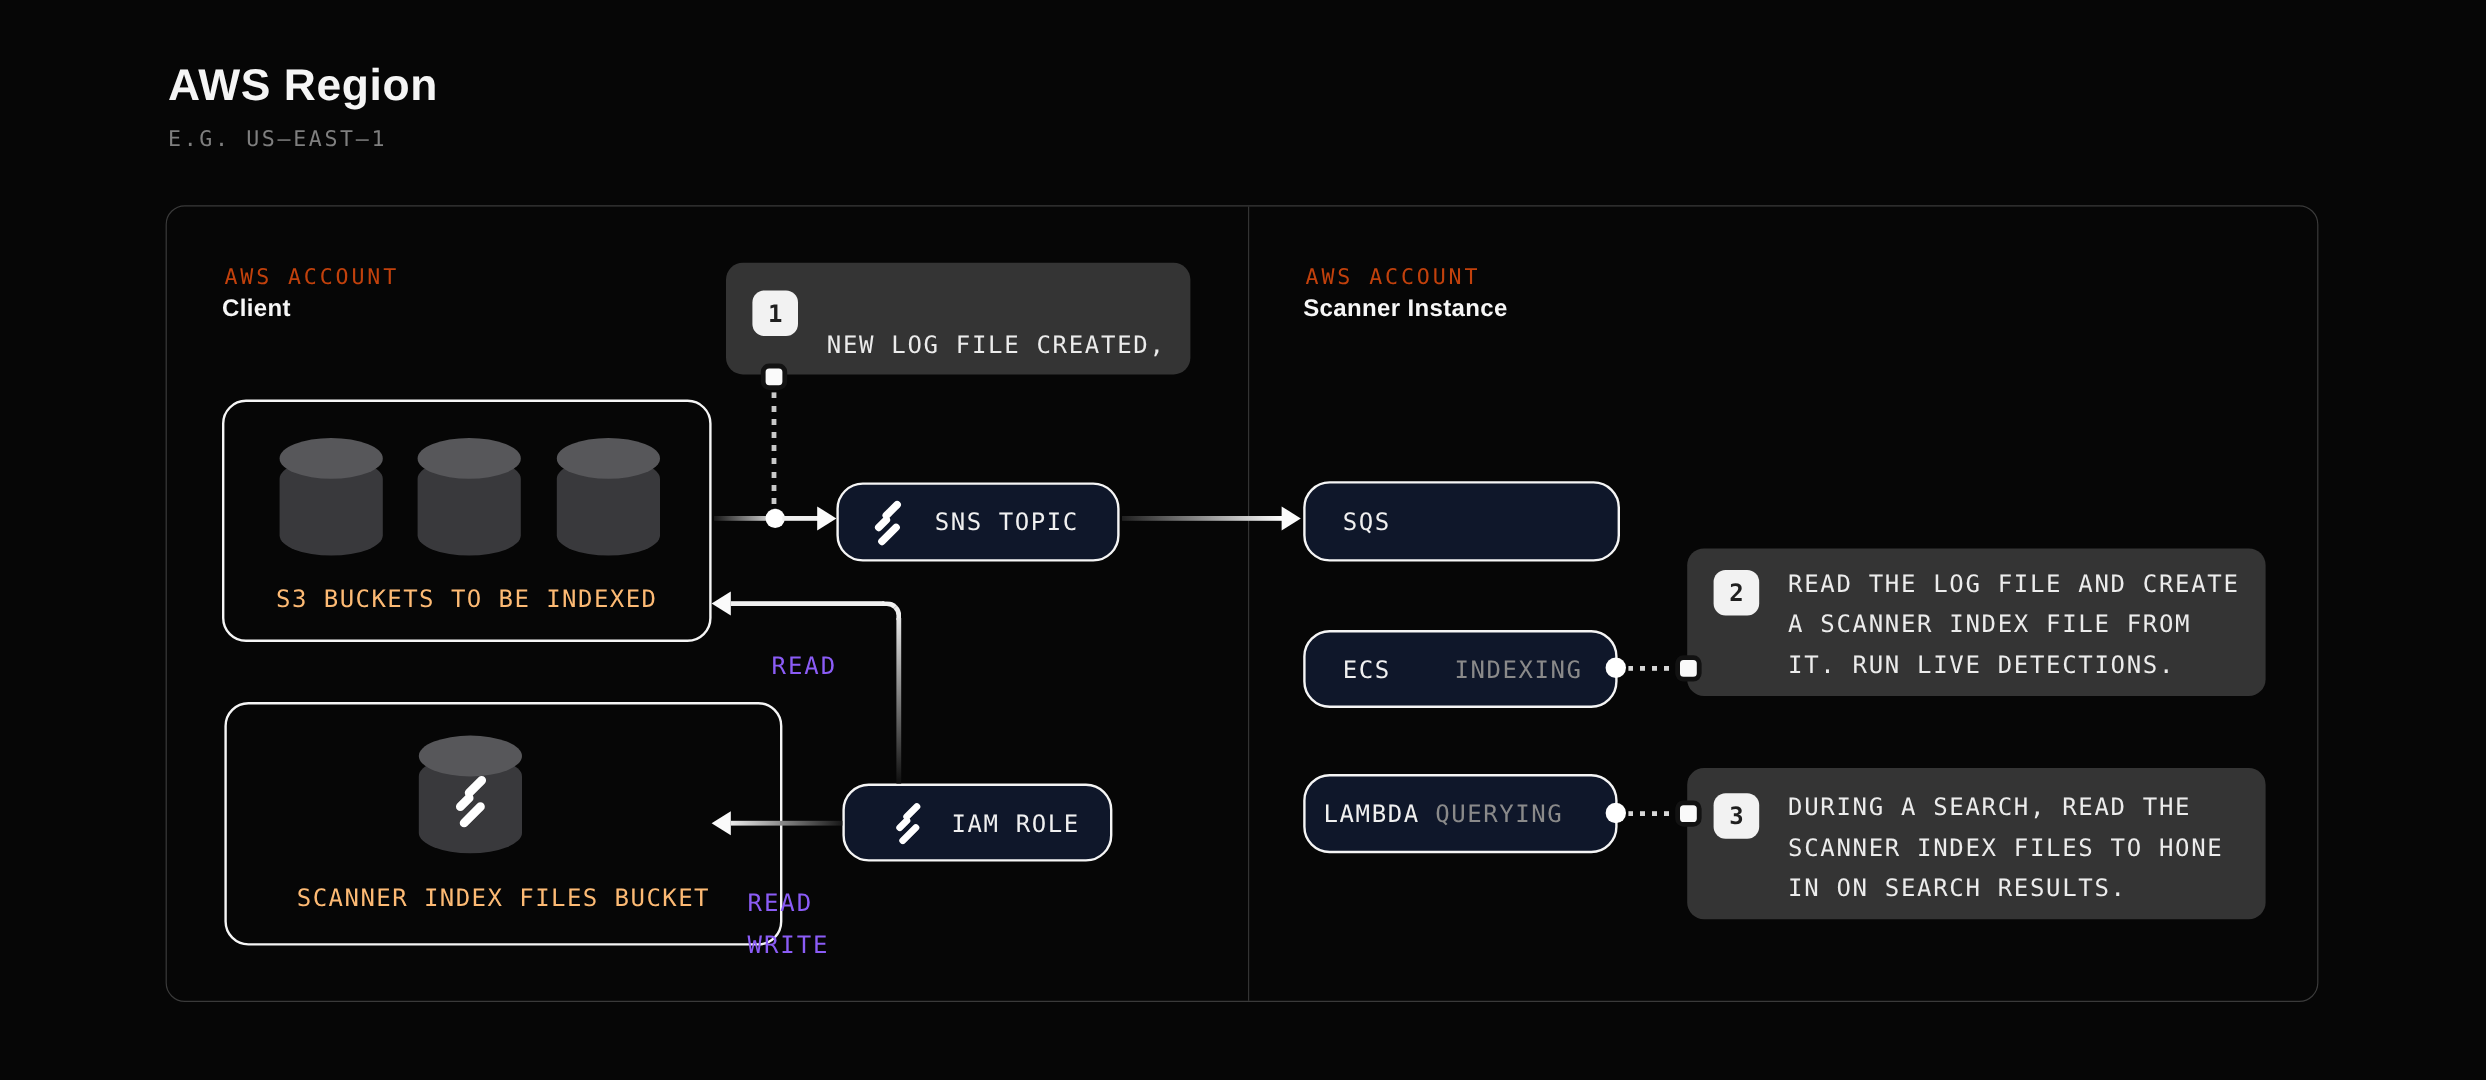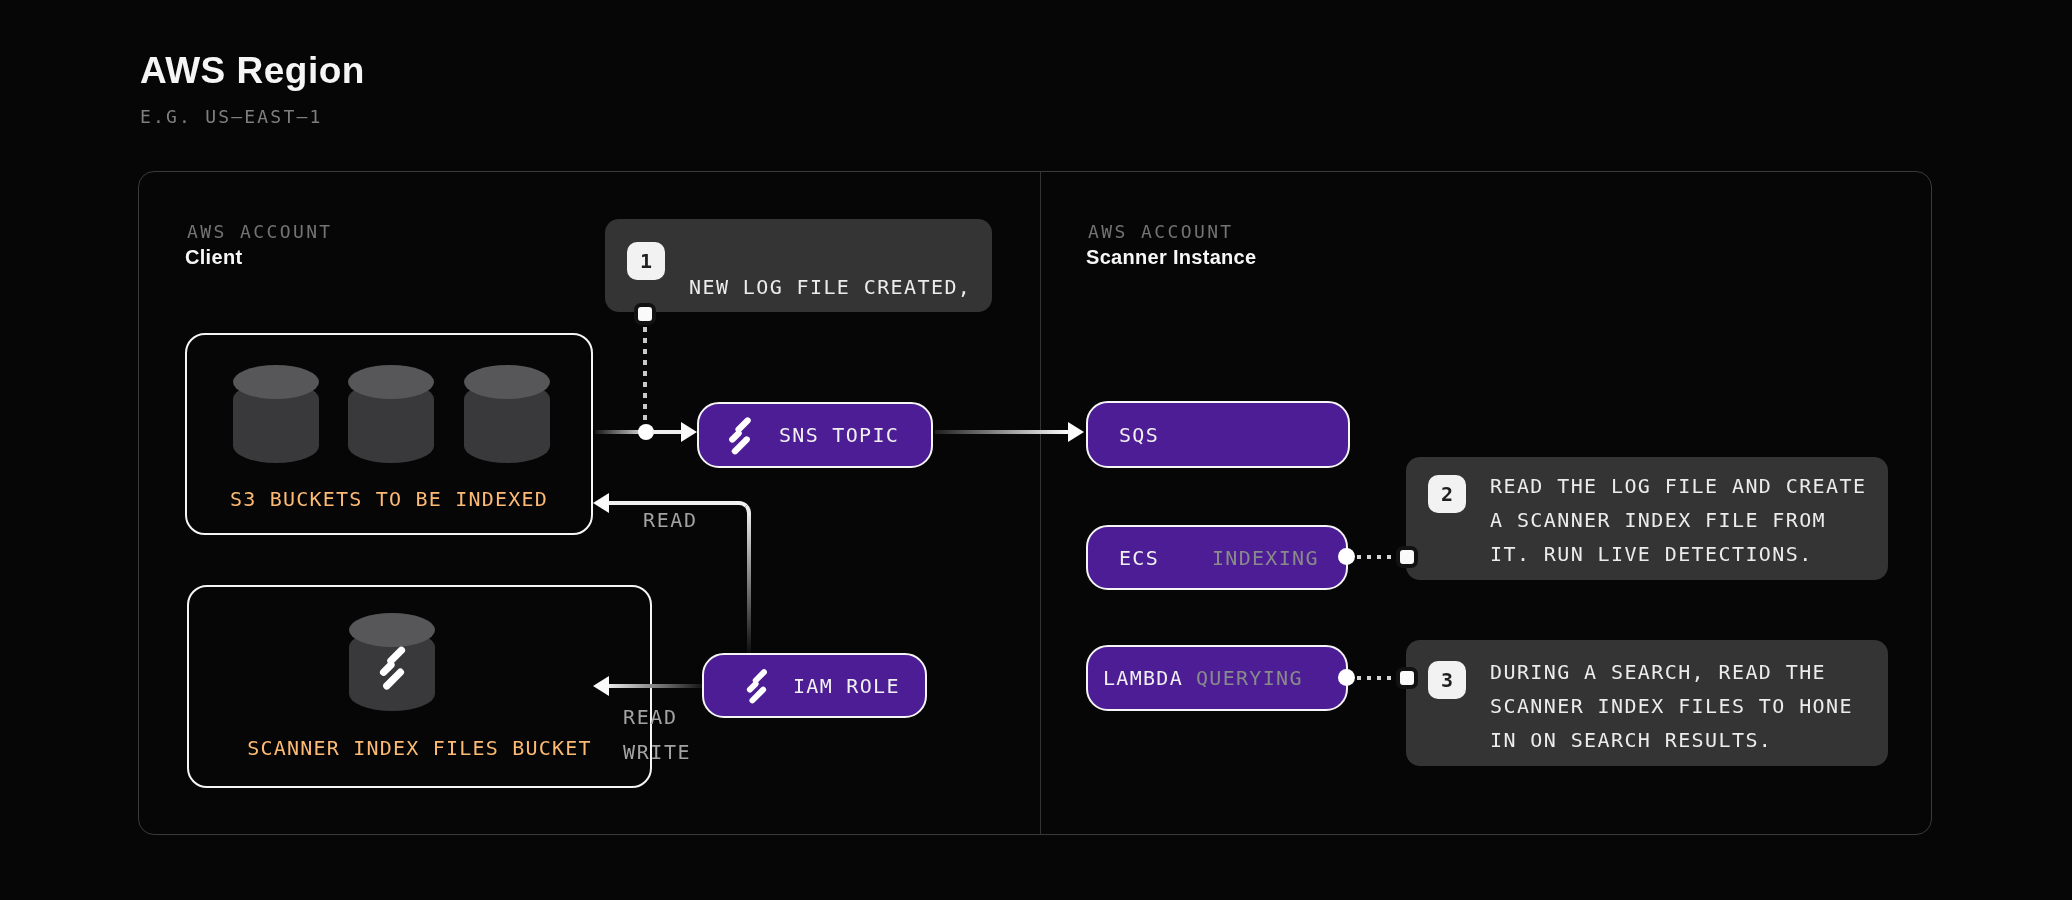--- a/index.html
+++ b/index.html
@@ -14,30 +14,30 @@
   
   .page-title { left:140px; top:50px; font-family:"Liberation Sans",sans-serif;
     font-weight:700; font-size:37px; color:#f5f5f5; letter-spacing:.5px; }
   .page-subtitle { left:140px; top:106px; font-size:18px; color:#7f7f7f; letter-spacing:2.2px; }
 
   
   .region-panel { left:138px; top:171px; width:1794px; height:664px;
     border:1.5px solid #3a3a3a; border-radius:16px; }
   .account-divider { left:1040px; top:172px; width:1px; height:662px; background:#333; }
 
-  .kicker { font-size:18px; color:#737373; letter-spacing:2.4px; }
+  .kicker { font-size:18px; color:#c2410c; letter-spacing:2.4px; }
   .account-name { font-family:"Liberation Sans",sans-serif; font-weight:700;
     font-size:20px; color:#f7f7f7; letter-spacing:.3px; }
   .client-kicker  { left:187px; top:221px; }
   .client-name    { left:185px; top:246px; }
   .scanner-kicker { left:1088px; top:221px; }
   .scanner-name   { left:1086px; top:246px; }
 
   
-  .node { border:2.5px solid #f5f5f5; border-radius:22px; background:#4c1d95;
+  .node { border:2.5px solid #f5f5f5; border-radius:22px; background:#0f172a;
     display:flex; align-items:center; color:#f0f0f0; font-size:20px; letter-spacing:1.3px; }
   .big-node { border:2.5px solid #f5f5f5; border-radius:20px; background:#060606; }
 
   .s3-box     { left:185px; top:333px; width:408px; height:202px; }
   .bucket-box { left:187px; top:585px; width:465px; height:203px; }
   .sns-box    { left:697px;  top:402px; width:236px; height:66px; padding-left:27px; gap:26px; }
   .iam-box    { left:702px;  top:653px; width:225px; height:65px; padding-left:40px; gap:24px; }
   .sqs-box    { left:1086px; top:401px; width:264px; height:67px; padding-left:31px; }
   .ecs-box    { left:1086px; top:525px; width:262px; height:65px; padding-left:31px; }
   .lambda-box { left:1086px; top:645px; width:262px; height:66px; padding-left:15px; }
@@ -103,21 +103,21 @@
   .seg-read-bot { left:609px; top:684px; width:93px; background:linear-gradient(90deg,#eaeaea,#161616); }
 
   .arr { width:0; height:0; border-top:10px solid transparent; border-bottom:10px solid transparent; }
   .arr-right { border-left:16px solid #fafafa; }
   .arr-left  { border-right:16px solid #fafafa; }
   .arr-sns    { left:681px;  top:422px; }
   .arr-sqs    { left:1068px; top:422px; }
   .arr-s3-in  { left:593px;  top:493px; }
   .arr-bkt-in { left:593px;  top:676px; }
 
-  .edge-label { font-size:20px; color:#a3a3a3; letter-spacing:1.6px; }
+  .edge-label { font-size:20px; color:#8b5cf6; letter-spacing:1.6px;margin-top:35px; }
   .lbl-read-top { left:643px; top:508px; }
   .lbl-read-bot { left:623px; top:705px; }
   .lbl-write-bot{ left:623px; top:740px; }
 
   .logo svg line { stroke:#fff; stroke-width:7; stroke-linecap:round; }
   .node .logo { display:flex; }
 </style>
 </head>
 <body>
 

